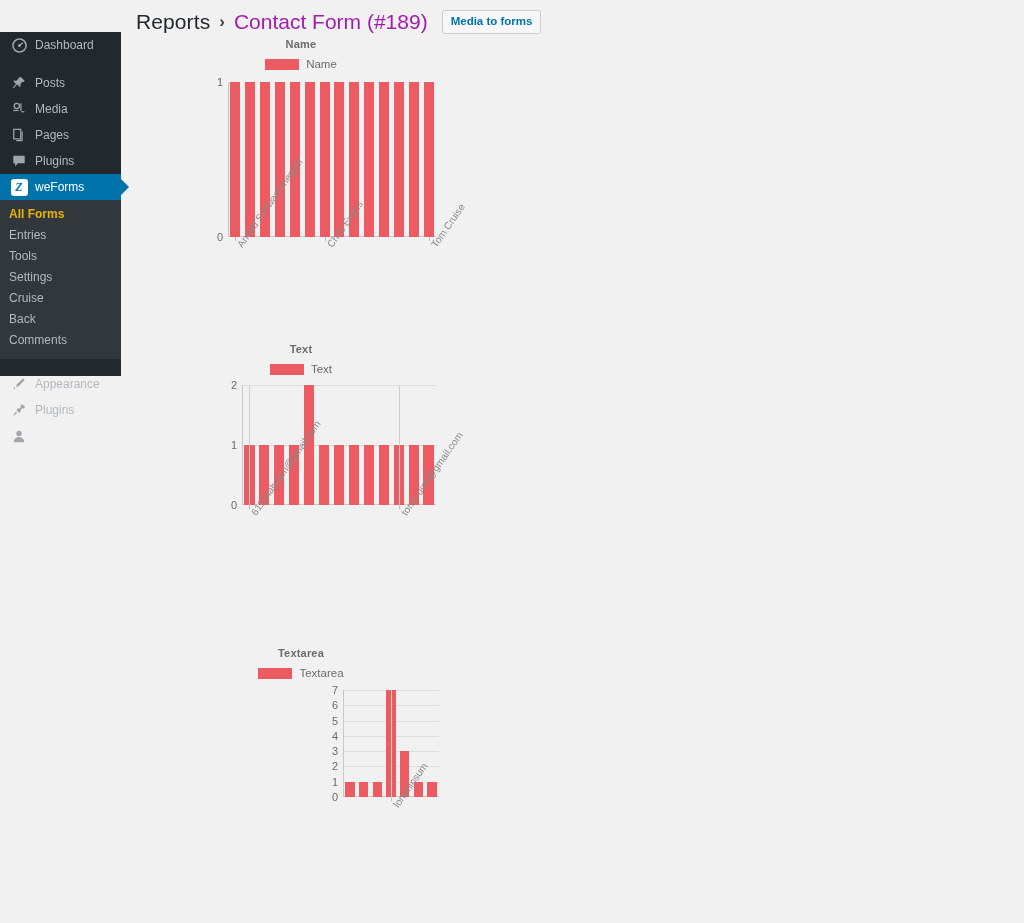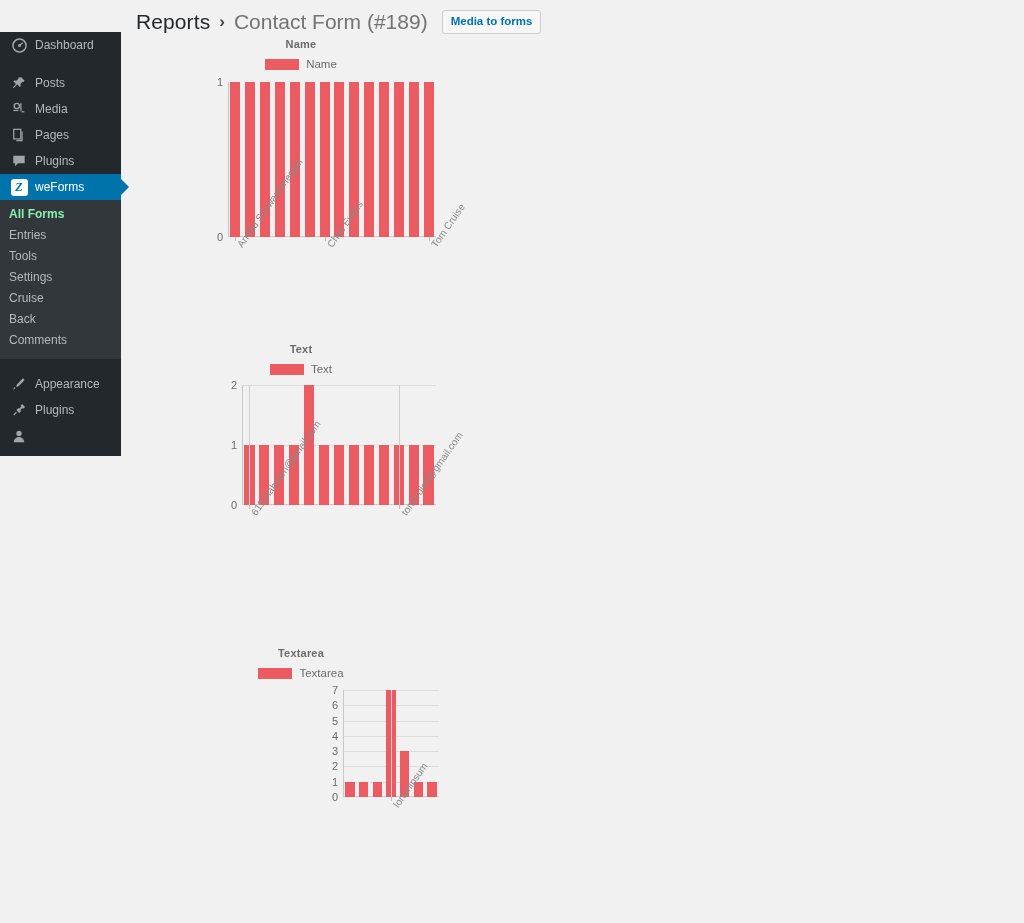--- a/index.html
+++ b/index.html
@@ -7,21 +7,21 @@
     width: 1024px; height: 923px;
     background: #f1f1f1;
     font-family: "Liberation Sans", sans-serif;
     overflow: hidden;
   }
   #app { position: relative; width: 1024px; height: 923px; }
 
   
   #sidebar {
     position: absolute; left: 0; top: 32px;
-    width: 121px; height: 424px;
+    width: 121px; height: 344px;
     background: #23282d;
     color: #eee;
   }
   .menu-item {
     position: relative;
     display: flex; align-items: center;
     height: 26px; padding-left: 9px;
     font-size: 12px; color: #b4b9be;
     white-space: nowrap;
   }
@@ -39,39 +39,39 @@
     border-top: 8px solid transparent;
     border-bottom: 8px solid transparent;
     border-left: 8px solid #0073aa;
   }
   .menu-gap { height: 12px; }
   .submenu { background: #32373c; padding: 4px 0 8px 0; }
   .submenu-item {
     height: 21px; line-height: 21px;
     padding-left: 9px; font-size: 12px; color: #b4b9be;
   }
-  .submenu-item.current { color: #86efac; font-weight: bold; }
+  .submenu-item.current { color: #eab308; font-weight: bold; }
 
   .wf-badge {
     width: 17px; height: 17px; border-radius: 3px;
     background: #fff; color: #0073aa;
     display: flex; align-items: center; justify-content: center;
     font-size: 12px; font-weight: bold; font-style: italic;
     font-family: "Liberation Serif", serif;
     line-height: 1;
   }
 
   
   #header {
     position: absolute; left: 136px; top: 10px;
     display: flex; align-items: center; gap: 9px;
   }
   #page-title { font-size: 21px; color: #23282d; font-weight: normal; letter-spacing: .1px;}
   .bc-sep { font-size: 17px; color: #444; font-weight: bold; }
-  #form-name { font-size: 21px; color: #737373; font-weight: normal; }
+  #form-name { font-size: 21px; color: #a21caf; font-weight: normal; }
   #back-btn {
     margin-left: 5px;
     background: #f7f7f7; border: 1px solid #ccc; border-radius: 3px;
     color: #0073aa; font-size: 11.5px; font-weight: bold;
     padding: 4px 8px; line-height: 1.2;
     font-family: "Liberation Sans", sans-serif;
     cursor: pointer;
   }
 
   

